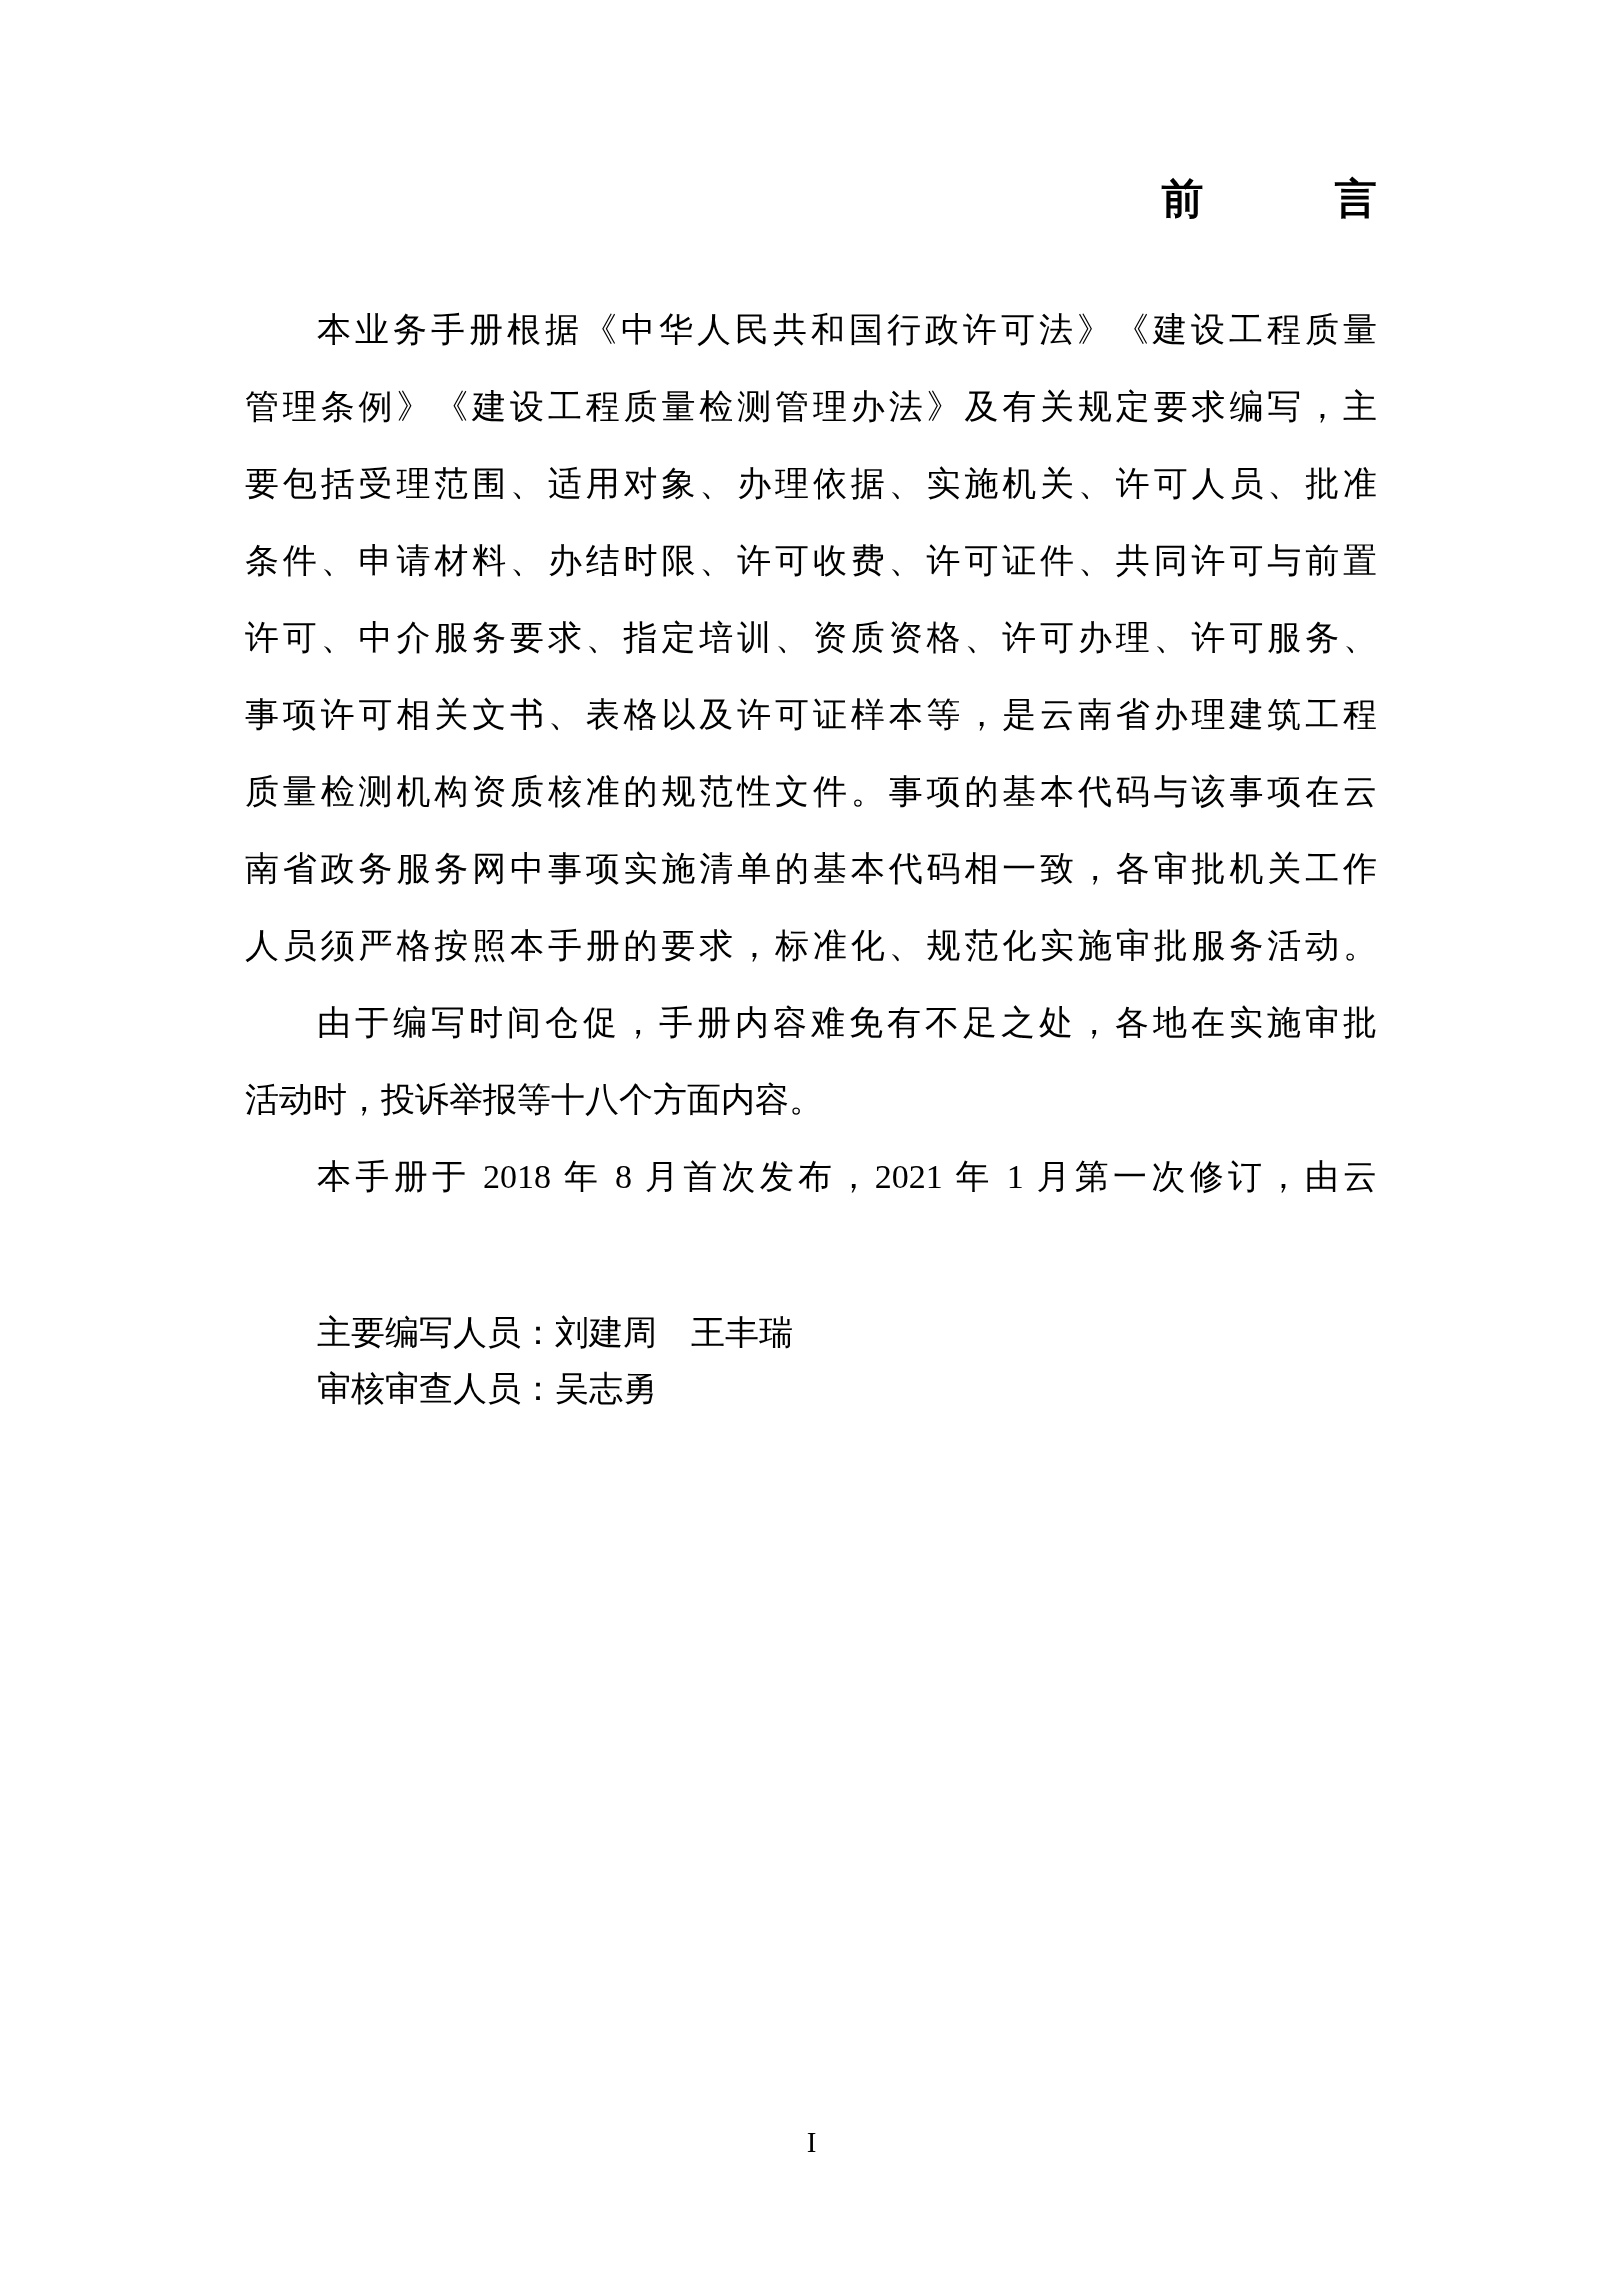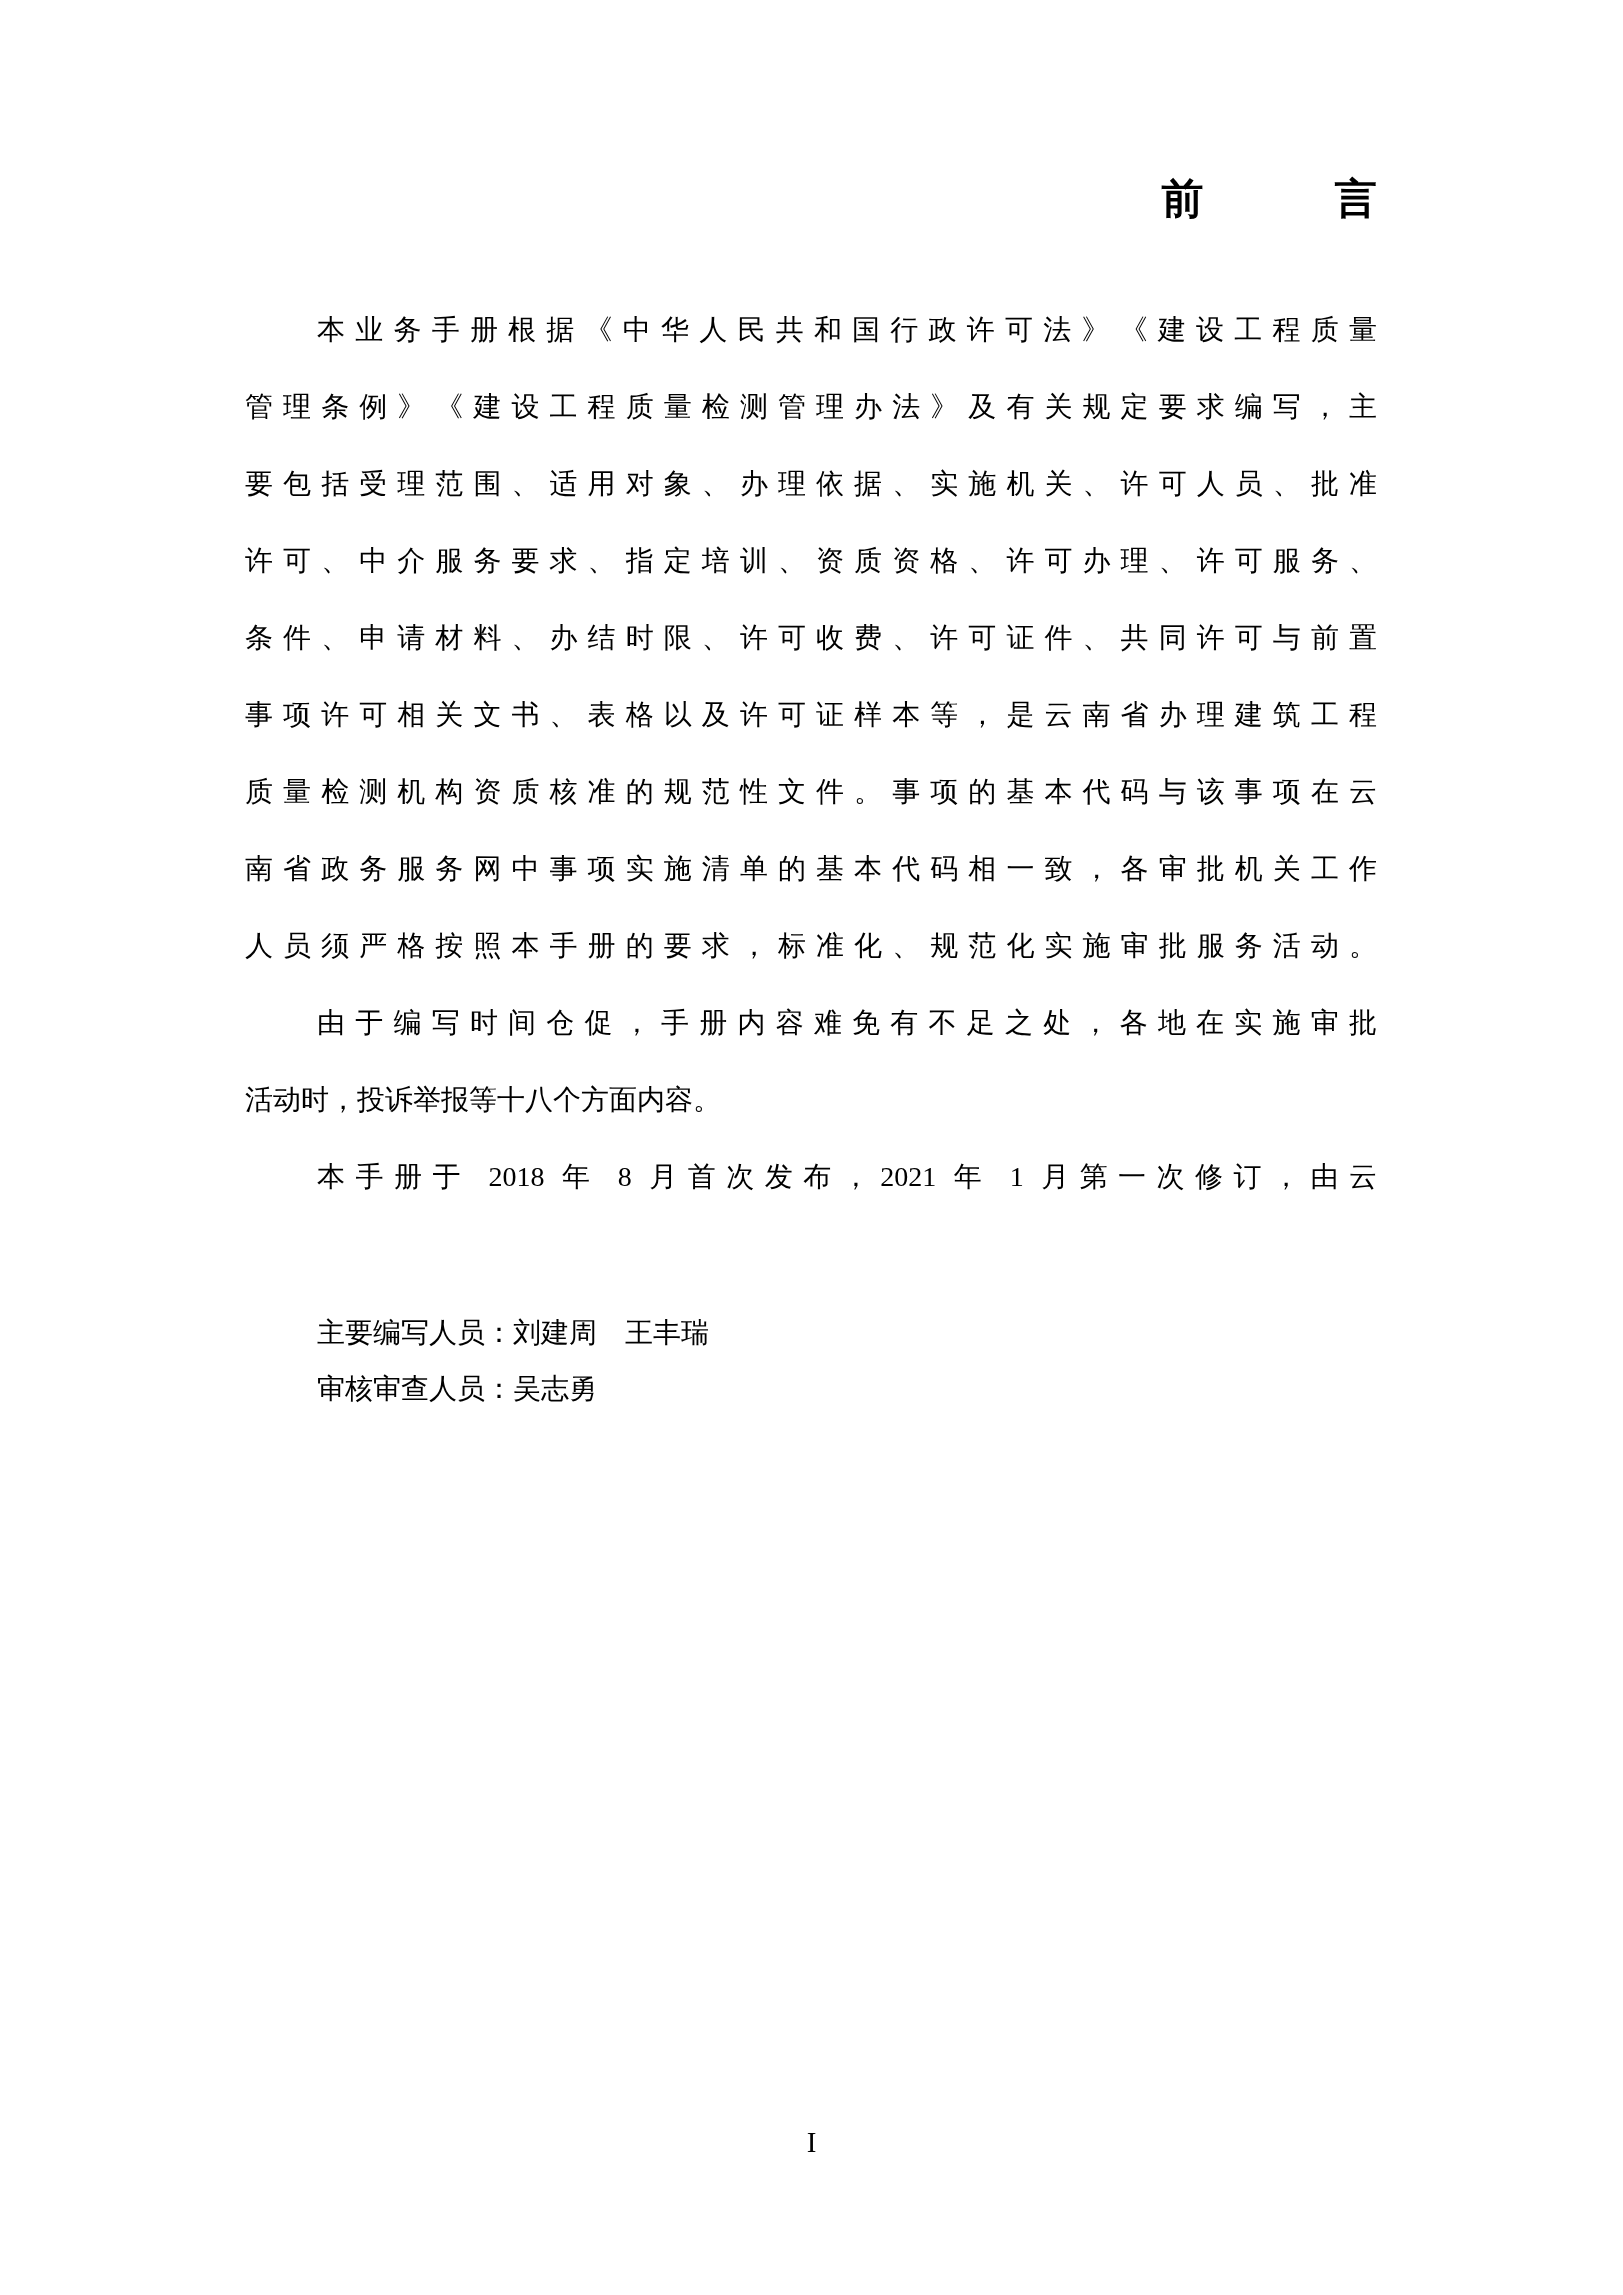--- a/index.html
+++ b/index.html
@@ -31,21 +31,21 @@
     height: 59px;
     text-align: right;
     letter-spacing: 1.3px;
     margin: 0 0 63px 0;
     white-space: pre;
   }
   .body-text {
     width: 1132px;
   }
   .line {
-    font-size: 28px;
+    font-size: 34px;
     height: 77px;
     line-height: 77px;
     white-space: nowrap;
   }
   .fill {
     white-space: normal;
     text-align: justify;
     text-align-last: justify;
     overflow: hidden;
   }
@@ -76,22 +76,22 @@
 <div class="page">
 
   <div class="doc-title">前　　　言</div>
 
   <div class="body-text">
 
     <div>
       <div class="line fill ind">本业务手册根据《中华人民共和国行政许可法》《建设工程质量</div>
       <div class="line fill">管理条例》《建设工程质量检测管理办法》及有关规定要求编写，主</div>
       <div class="line fill">要包括受理范围、适用对象、办理依据、实施机关、许可人员、批准</div>
+      <div class="line fill">条件、申请材料、办结时限、许可收费、许可证件、共同许可与前置</div>
       <div class="line fill">许可、中介服务要求、指定培训、资质资格、许可办理、许可服务、</div>
-      <div class="line fill">条件、申请材料、办结时限、许可收费、许可证件、共同许可与前置</div>
       <div class="line fill">事项许可相关文书、表格以及许可证样本等，是云南省办理建筑工程</div>
       <div class="line fill">质量检测机构资质核准的规范性文件。事项的基本代码与该事项在云</div>
       <div class="line fill">南省政务服务网中事项实施清单的基本代码相一致，各审批机关工作</div>
       <div class="line fill">人员须严格按照本手册的要求，标准化、规范化实施审批服务活动。</div>
     </div>
 
 
     <div>
       <div class="line fill ind">由于编写时间仓促，手册内容难免有不足之处，各地在实施审批</div>
       <div class="line">活动时，投诉举报等十八个方面内容。</div>

